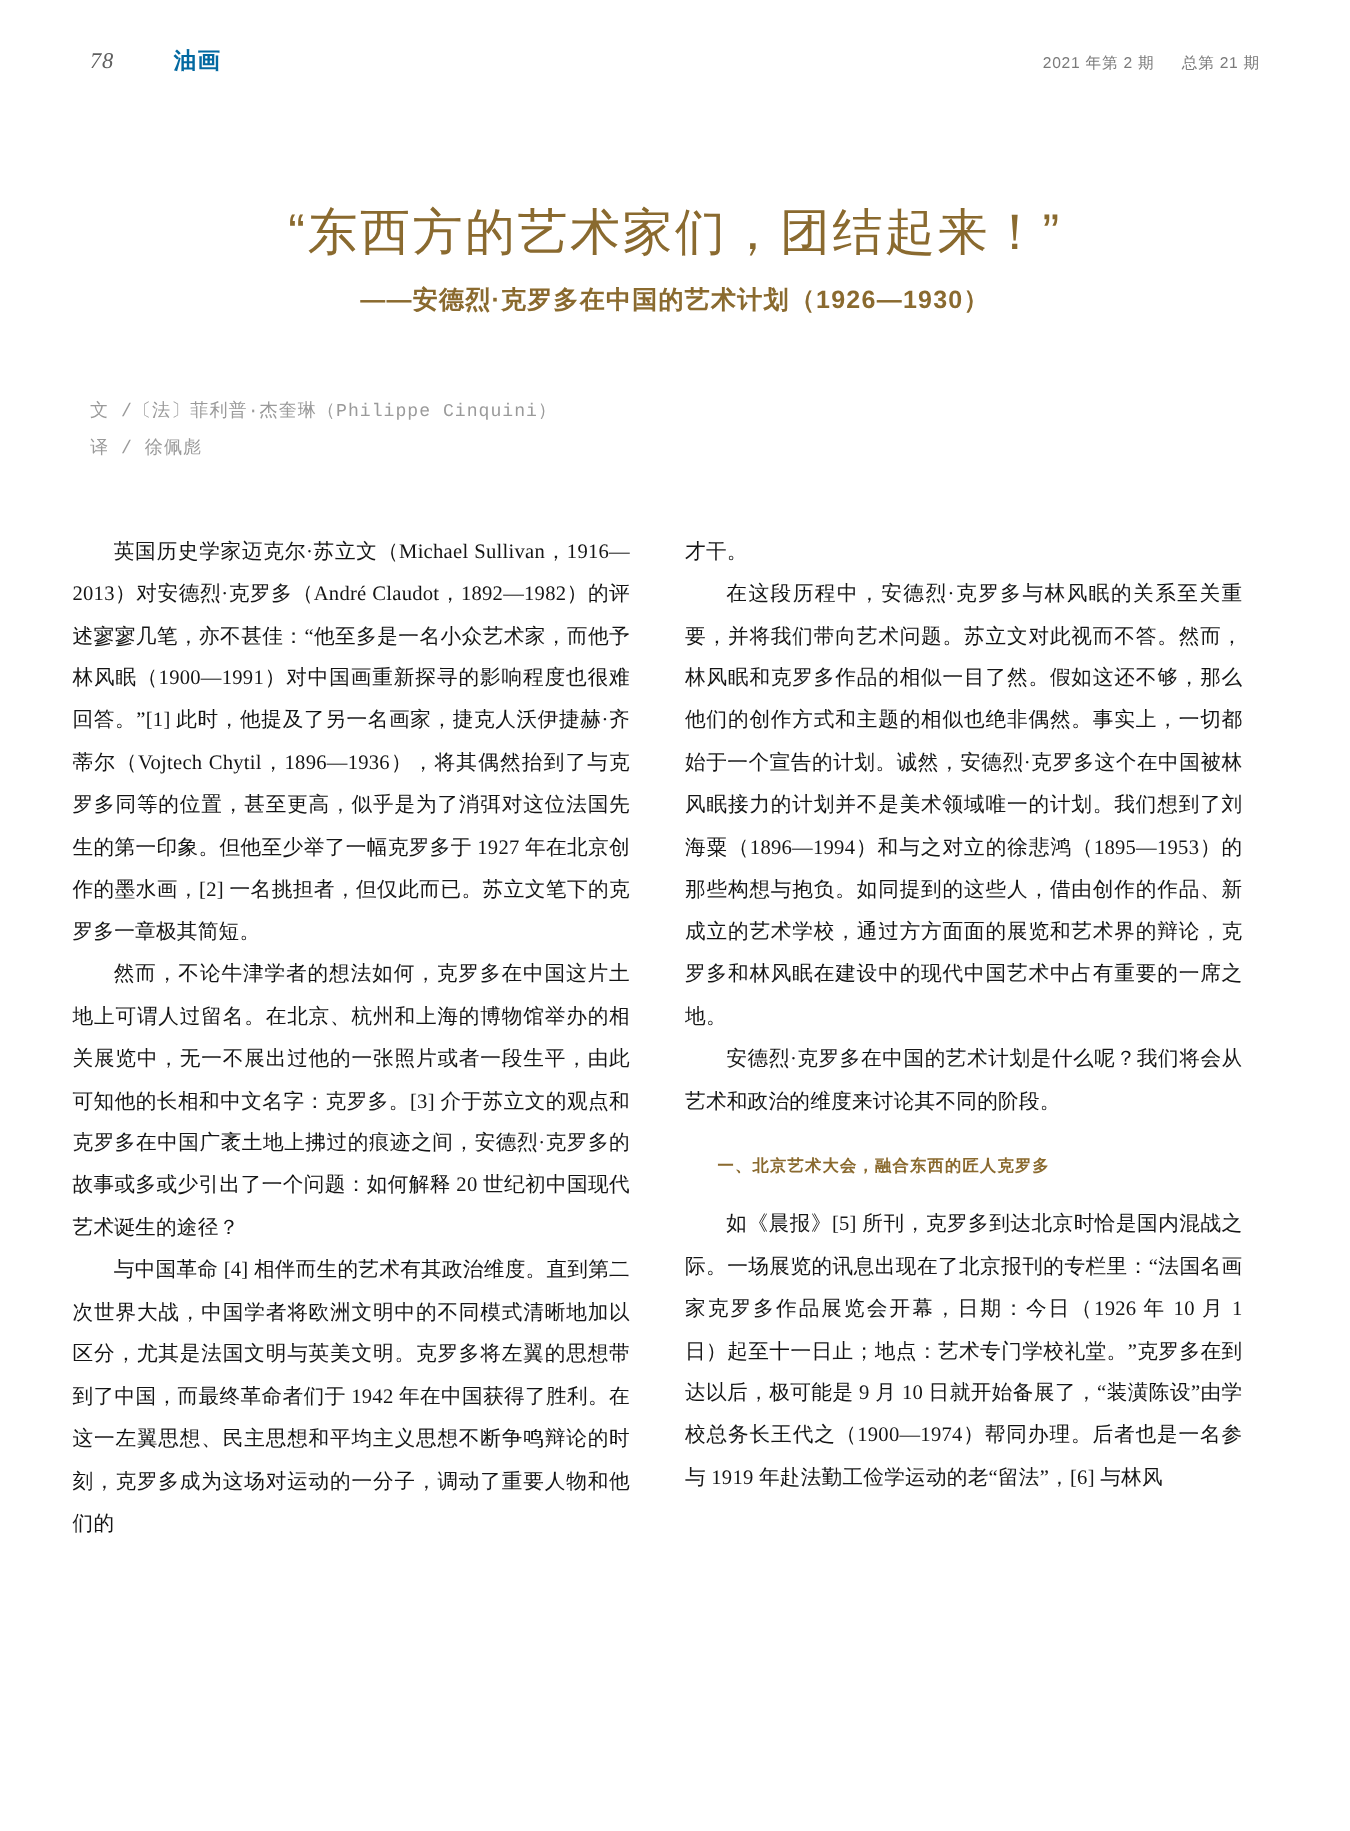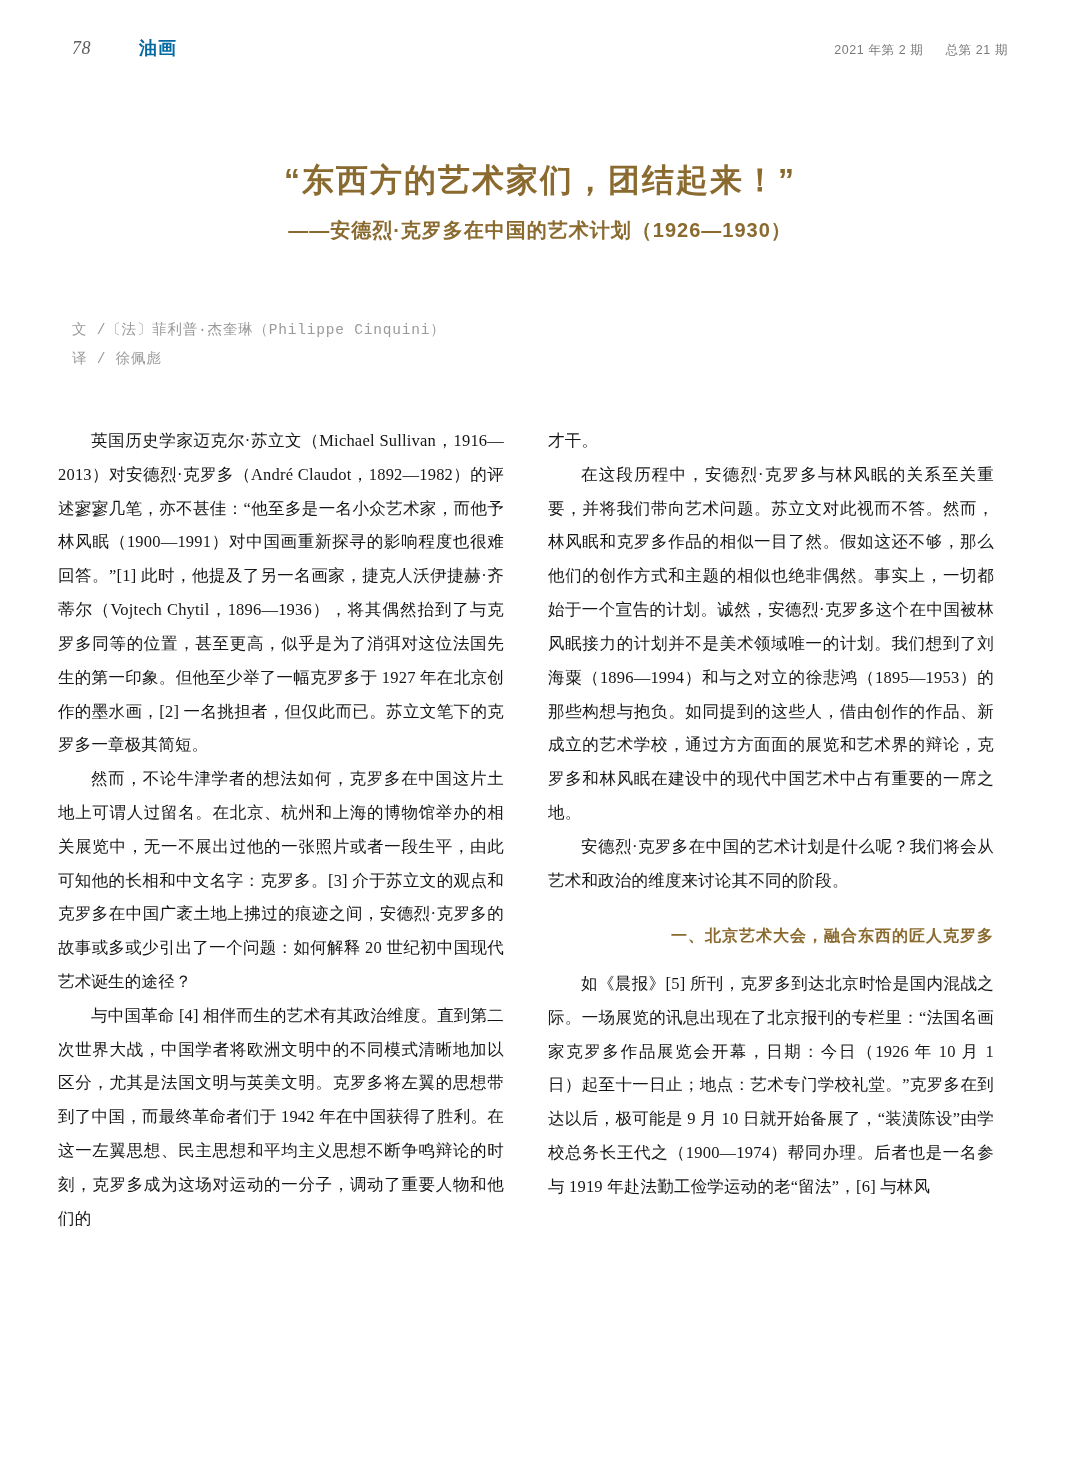--- a/index.html
+++ b/index.html
@@ -59,22 +59,22 @@
 
   
   .title-block {
     position: absolute;
     top: 160px;
     left: 72px;
     right: 72px;
   }
   .main-title {
     font-family: "Liberation Sans", sans-serif;
-    font-weight: bold;
-    font-size: 32px;
+    font-weight: normal;
+    font-size: 40px;
     color: #8a6a2f;
     letter-spacing: 2px;
     text-align: center;
     line-height: 1.3;
     margin: 0 0 14px 0;
   }
   .sub-title {
     font-family: "Liberation Sans", sans-serif;
     font-weight: bold;
     font-size: 20px;
@@ -119,27 +119,26 @@
     text-align: justify;
     text-justify: inter-character;
     letter-spacing: 0.2px;
     text-indent: 2em;
   }
   .col p + p { margin-top: 0; }
   .col p.noindent { text-indent: 0; }
   .section-head {
     font-family: "Liberation Sans", sans-serif;
     font-weight: bold;
-    font-size: 16px;
+    font-size: 13px;
     color: #8a6a2f;
     letter-spacing: 1px;
     margin: 26px 0 18px 0;
     text-indent: 2em;
     line-height: 1.6;
-    text-align: right;
   }
 </style>
 </head>
 <body>
 
 <div class="page">
 
   <div class="running-head">
     <div class="rh-page-no">78</div>
     <div class="rh-section">油画</div>

